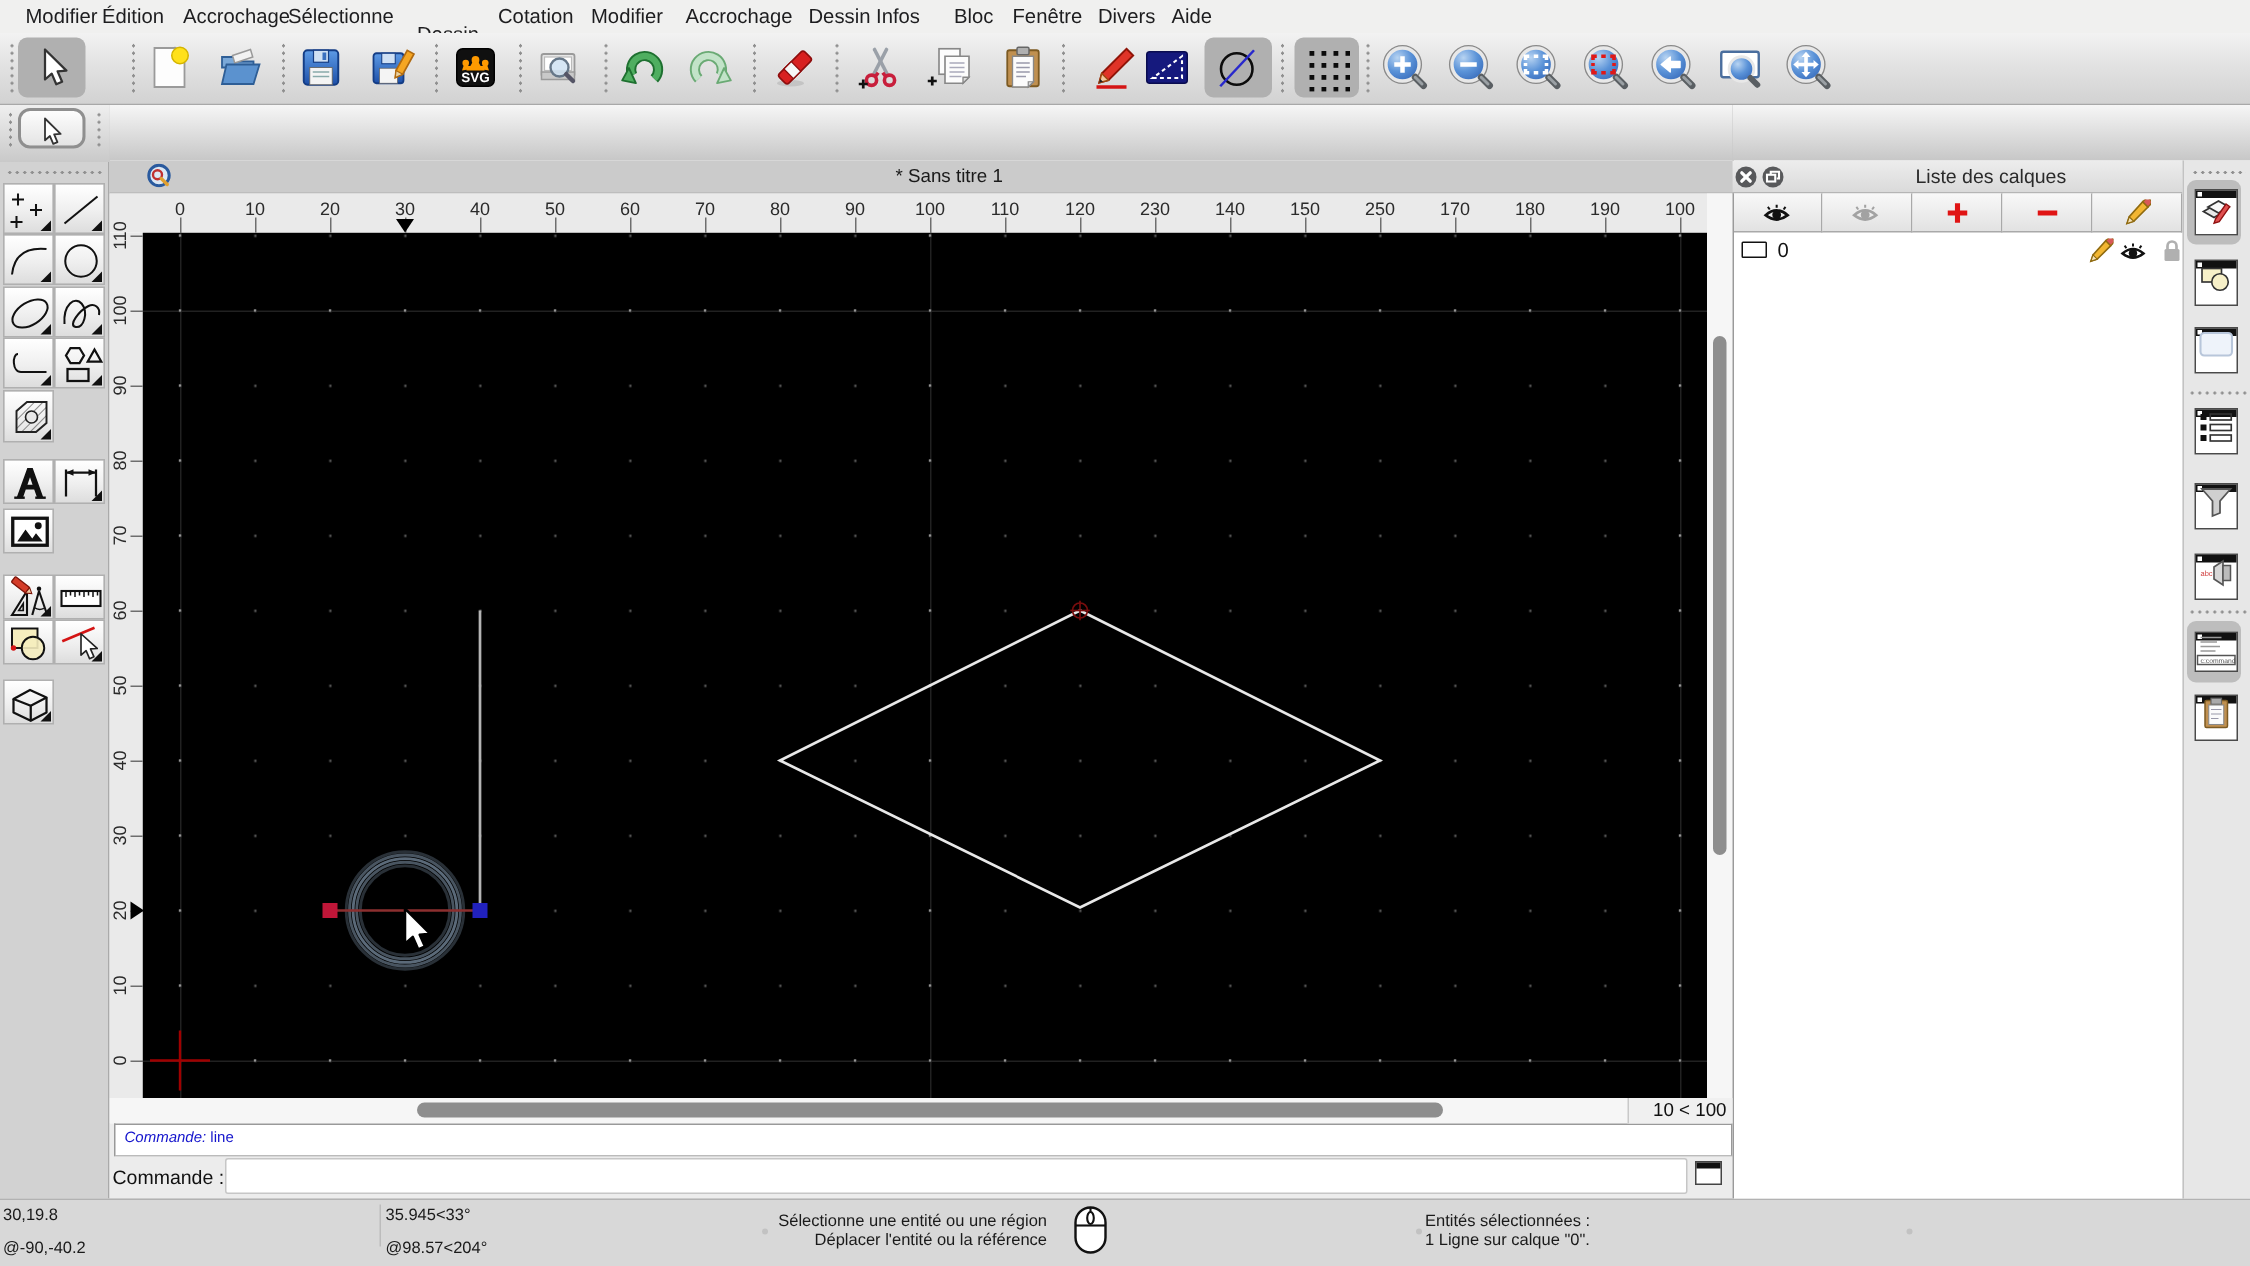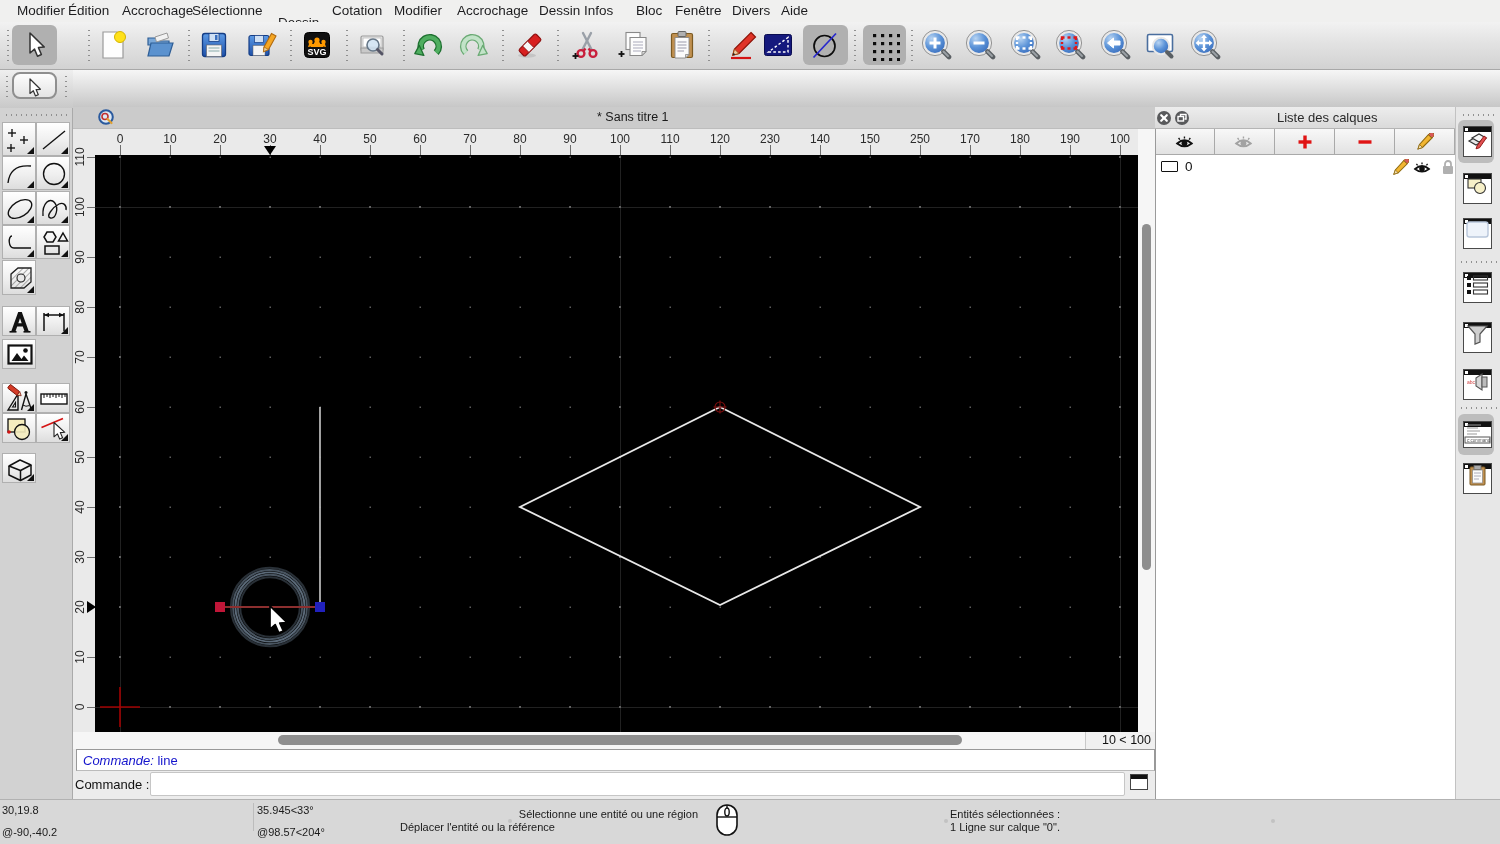--- a/index.html
+++ b/index.html
@@ -27,21 +27,21 @@
 .rtick{position:absolute;background:#6e6e6e}
 #canvas{position:absolute;left:95px;top:155px}
 #hscroll{position:absolute;left:73px;top:732px;width:1012px;height:17px;background:#f6f6f6}
 #hthumb{position:absolute;left:278px;top:735px;width:684px;height:10px;background:#8e8e8e;border-radius:5px}
 #hlabel{z-index:3;position:absolute;left:1085px;top:732px;width:70px;height:17px;background:#f0f0f0;border-left:1px solid #c9c9c9;
  font-size:12.5px;color:#111;text-align:right;padding-right:4px;line-height:16px}
 #vscroll{position:absolute;left:1138px;top:129px;width:17px;height:603px;background:#f6f6f6}
 #vthumb{position:absolute;left:1142px;top:224px;width:9px;height:346px;background:#8e8e8e;border-radius:5px}
 #cmddock{position:absolute;left:73px;top:749px;width:1082px;height:50px;background:#ececec}
 #cmdhist{position:absolute;left:76px;top:749px;width:1079px;height:22px;background:#fff;border:1px solid #999;border-bottom:1px solid #bbb}
-#cmdhist span{position:absolute;left:6px;top:3px;font-size:13px;color:#1414cc}
+#cmdhist span{position:absolute;left:6px;top:3px;font-size:10px;color:#1414cc}
 #cmdlabel{position:absolute;left:75px;top:777px;font-size:13px;color:#111}
 #cmdinput{position:absolute;left:150px;top:772px;width:975px;height:24px;background:#fff;border:1px solid #c6c6c6;border-radius:2px}
 #statusbar{position:absolute;left:0;top:799px;width:1500px;height:45px;background:#d8d8d8;border-top:1px solid #b2b2b2;
  font-size:11px;color:#1a1a1a}
 #panel{position:absolute;left:1155px;top:70px;width:300px;height:729px;background:#fff;border-left:1px solid #9a9a9a}
 #phead{position:absolute;left:1155px;top:107px;width:300px;height:22px;background:linear-gradient(#ededed,#dadada);border-bottom:1px solid #b5b5b5}
 #pmdi{position:absolute;left:1155px;top:70px;width:345px;height:37px;background:linear-gradient(#f6f6f6,#c7c7c7)}
 .pbtn{position:absolute;top:129px;height:26px;background:linear-gradient(#f8f8f8,#e2e2e2);border-right:1px solid #a9a9a9;border-bottom:1px solid #a9a9a9}
 #strip{position:absolute;left:1455px;top:107px;width:45px;height:692px;background:#e7e7e7;border-left:1px solid #c2c2c2}
 .wicon{position:absolute;left:1463px;width:29px;background:#fff;border:1px solid #4a4a4a}
@@ -688,21 +688,21 @@
     </svg>
   </div>
 <div id="statusbar">
 <div class="abs" style="left:2px;top:4px">30,19.8</div>
 <div class="abs" style="left:2px;top:26px">@-90,-40.2</div>
 <div class="abs" style="left:253px;top:3px;width:1px;height:28px;background:#bcbcbc"></div>
 <div class="abs" style="left:257px;top:4px">35.945&lt;33°</div>
 <div class="abs" style="left:257px;top:26px">@98.57&lt;204°</div>
 <div class="abs" style="left:508px;top:19px;width:4px;height:4px;border-radius:2px;background:#c2c2c2"></div>
 <div class="abs" style="left:400px;top:8px;width:298px;text-align:right">Sélectionne une entité ou une région</div>
-<div class="abs" style="left:400px;top:21px;width:298px;">Déplacer l'entité ou la référence</div>
+<div class="abs" style="left:400px;top:21px;width:298px;text-align:right">Déplacer l'entité ou la référence</div>
 <div class="abs" style="left:716px;top:4px">
       <svg width="22" height="32" viewBox="0 0 22 32" style="position:absolute;left:0;top:0">
         <rect x="1" y="1" width="20" height="30" rx="10" fill="#fff" stroke="#111" stroke-width="1.6"></rect>
         <line x1="1" y1="13" x2="21" y2="13" stroke="#111" stroke-width="1.4"></line>
         <line x1="11" y1="1" x2="11" y2="9" stroke="#111" stroke-width="1.4"></line>
         <ellipse cx="11" cy="8" rx="2.2" ry="4" fill="#fff" stroke="#111" stroke-width="1.4"></ellipse>
       </svg>
     </div>
 <div class="abs" style="left:944px;top:19px;width:4px;height:4px;border-radius:2px;background:#c2c2c2"></div>
 <div class="abs" style="left:950px;top:8px">Entités sélectionnées :</div>

